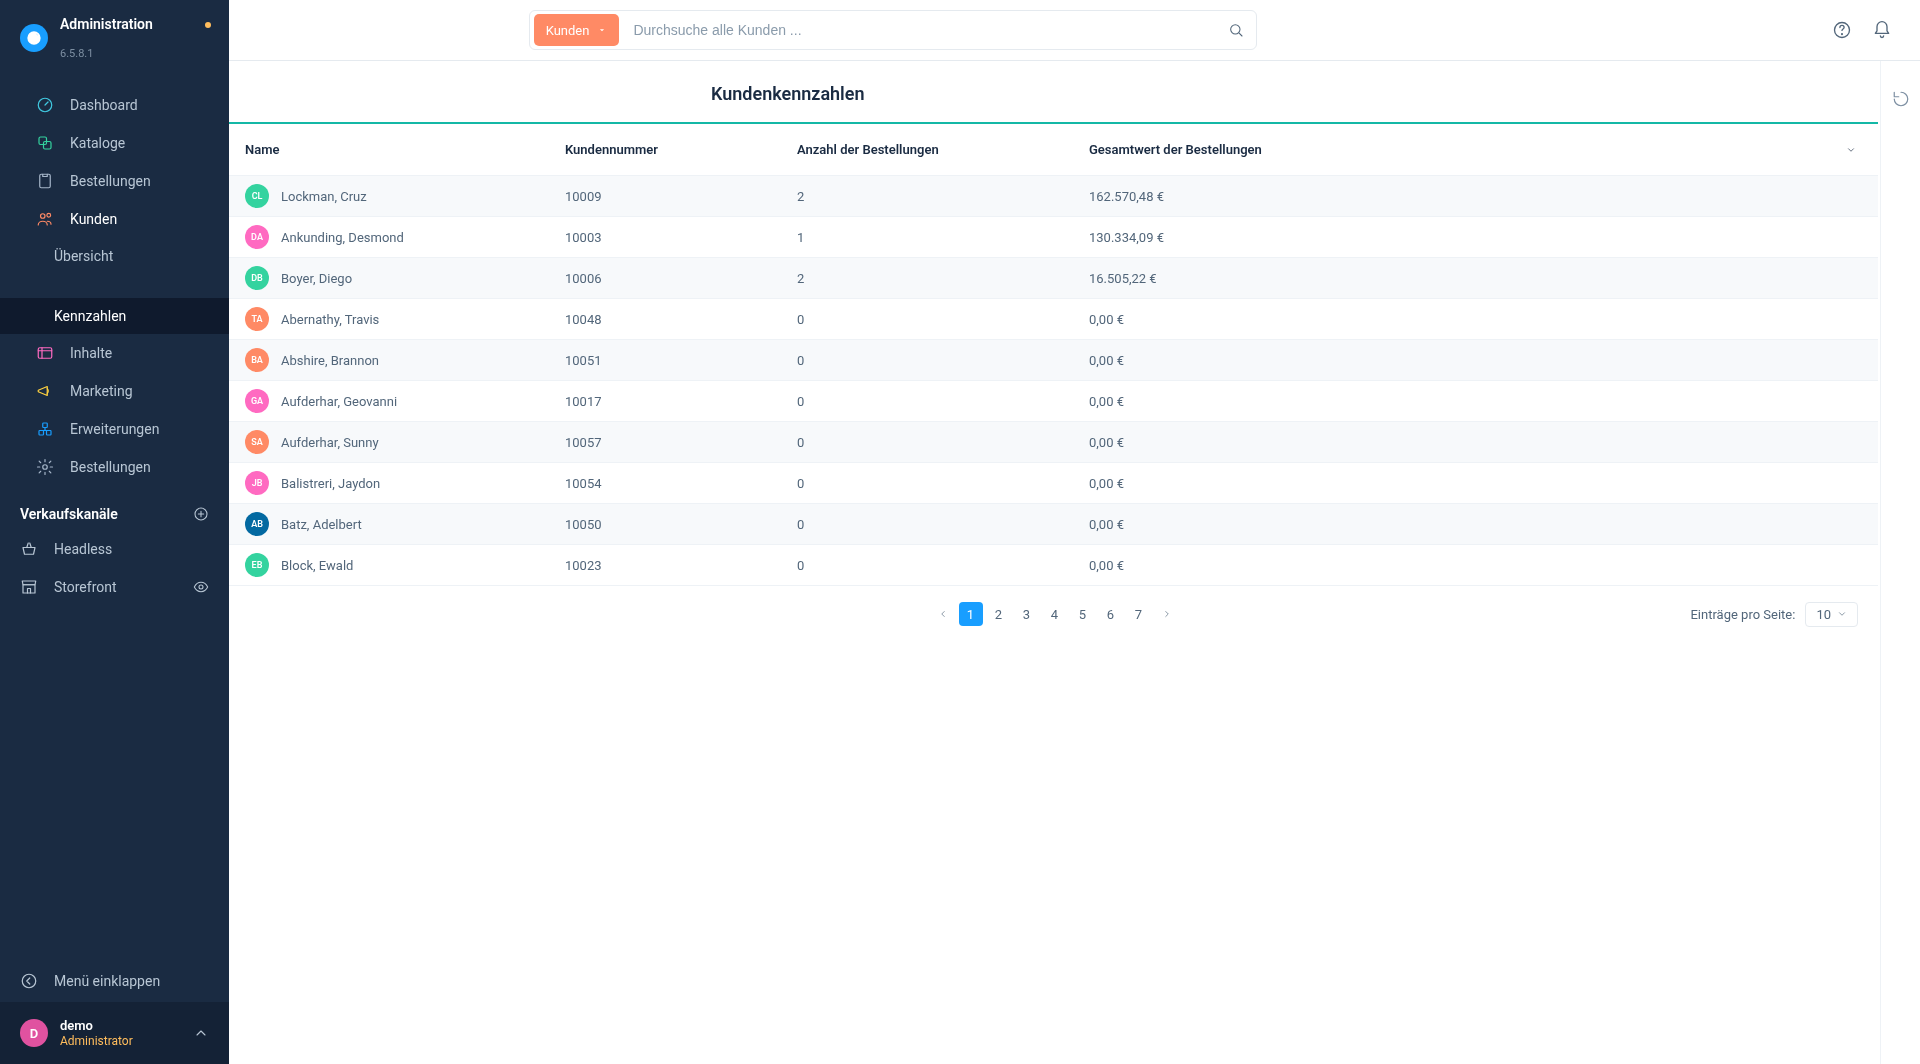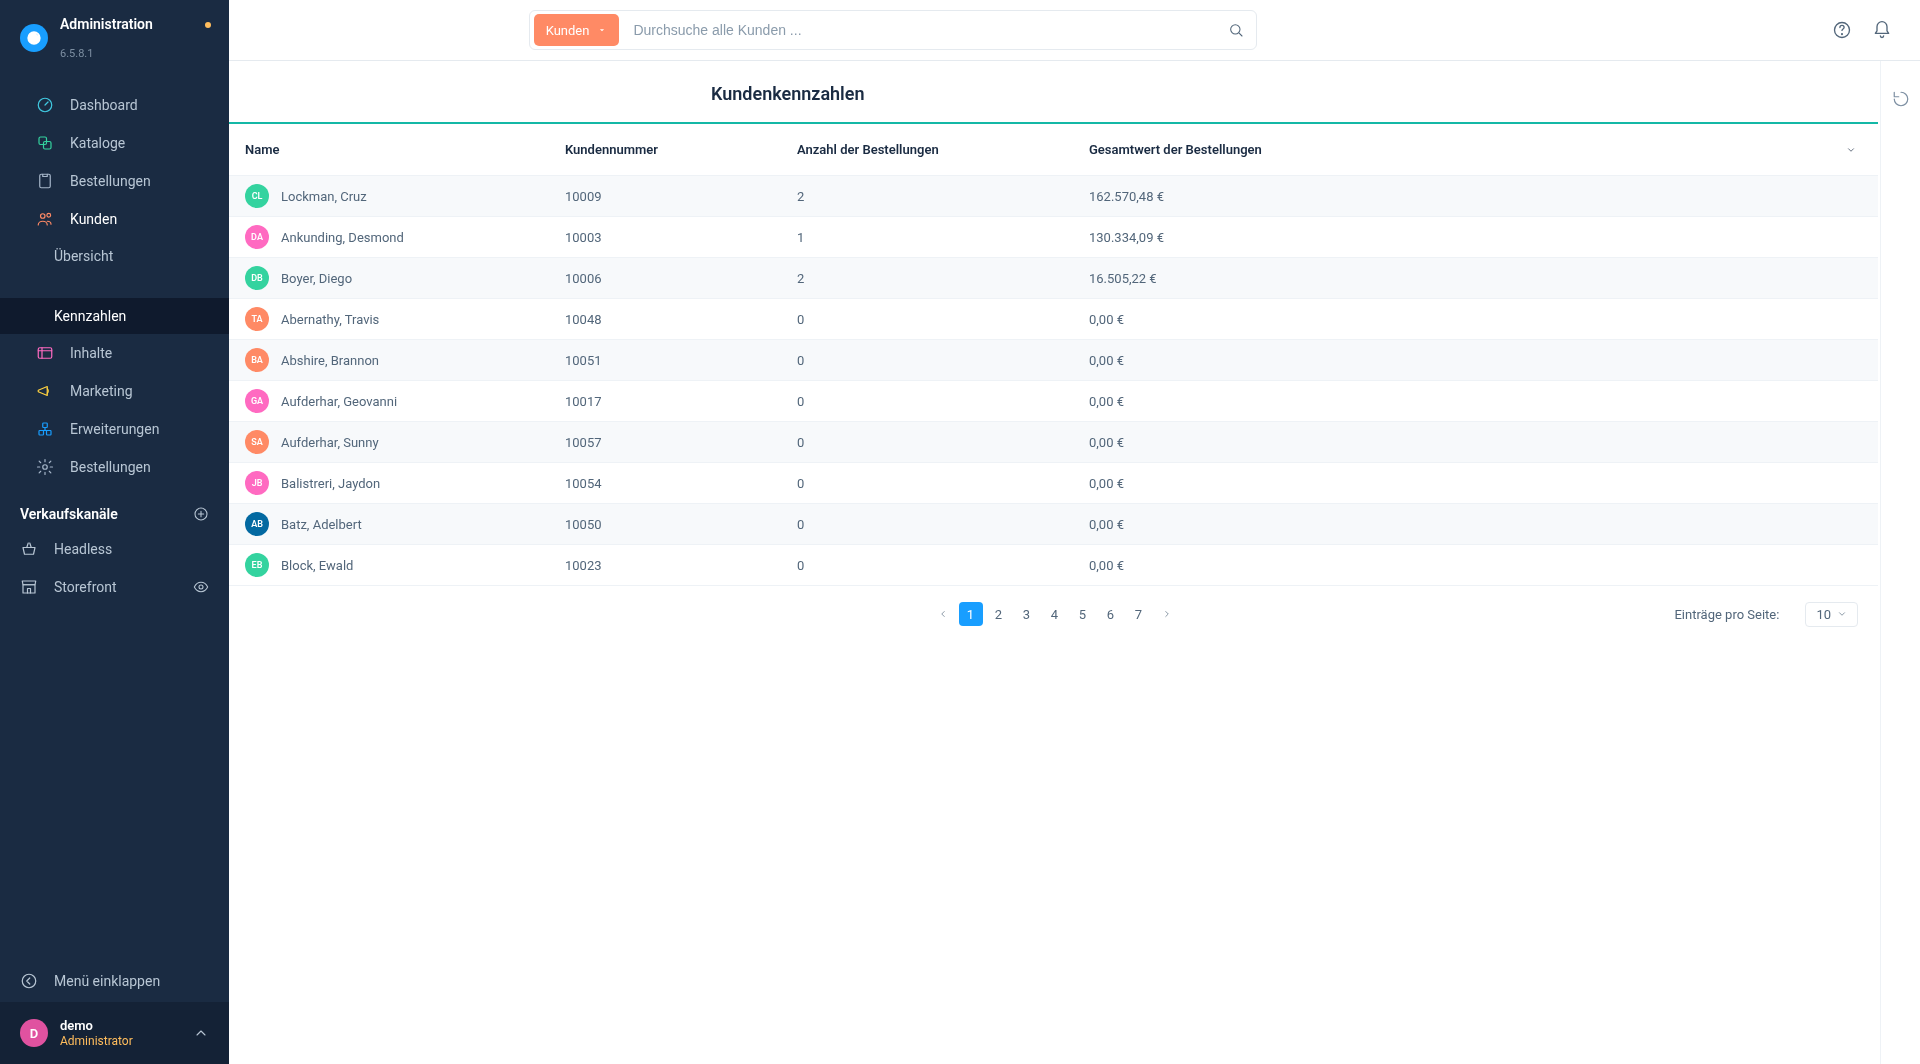--- a/index.html
+++ b/index.html
@@ -61,21 +61,21 @@
 .cell.name { display: flex; align-items: center; gap: 12px; }
 .row-avatar { width: 24px; height: 24px; border-radius: 50%; display: flex; align-items: center; justify-content: center; color: #fff; font-size: 9px; font-weight: 600; flex-shrink: 0; }
 .cell.last { display: flex; align-items: center; justify-content: space-between; padding-right: 22px; }
 .sort-caret { width: 10px; height: 10px; }
 
 .pagination { display: flex; align-items: center; justify-content: center; padding: 16px 22px; position: relative; }
 .pages { display: flex; gap: 4px; align-items: center; }
 .page-btn { min-width: 24px; height: 24px; display: flex; align-items: center; justify-content: center; border-radius: 4px; cursor: pointer; font-size: 13px; color: #52667a; padding: 0 6px; }
 .page-btn.active { background: #189eff; color: #fff; }
 .page-btn.arrow svg { width: 10px; height: 10px; }
-.per-page { position: absolute; right: 22px; display: flex; align-items: center; gap: 26px; font-size: 13px; }
+.per-page { position: absolute; right: 22px; display: flex; align-items: center; gap: 10px; font-size: 13px; }
 .per-page-select { border: 1px solid #e5eaef; border-radius: 4px; padding: 4px 10px; display: flex; align-items: center; gap: 6px; cursor: pointer; }
 
 .right-rail { width: 40px; flex-shrink: 0; border-left: 1px solid #eef2f6; padding-top: 24px; display: flex; flex-direction: column; align-items: center; }
 .right-rail .icon-btn { color: #7d8fa2; }
 
 svg.stroke { fill: none; stroke: currentColor; stroke-width: 1.6; stroke-linecap: round; stroke-linejoin: round; }
 </style>
 </head>
 <body>
 

